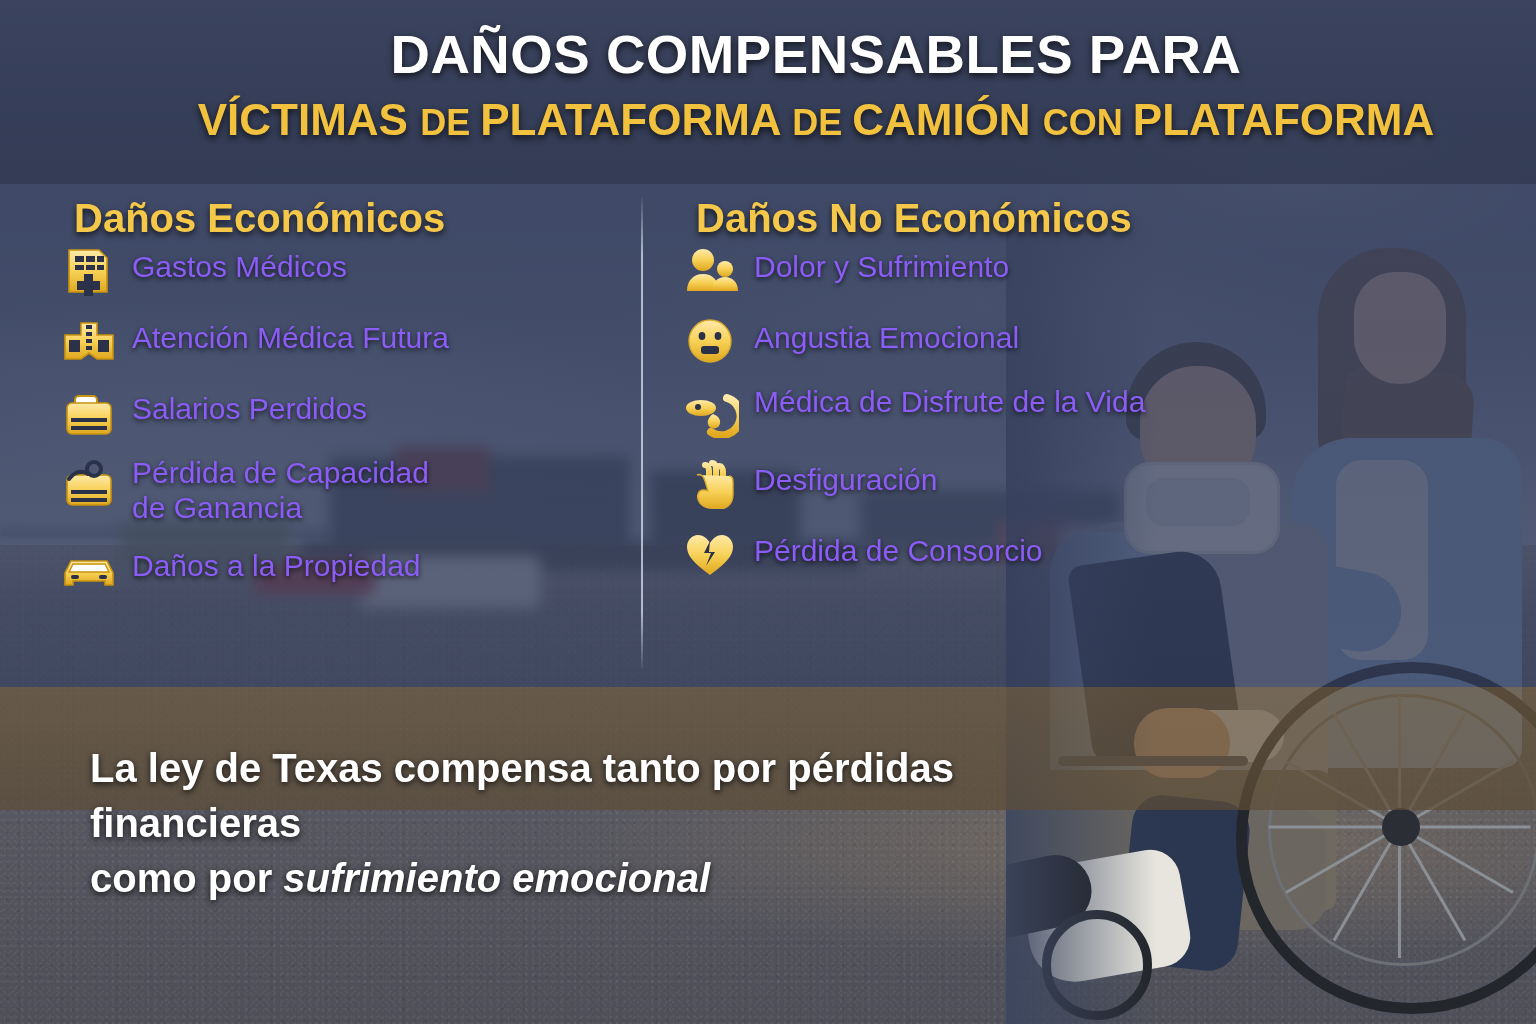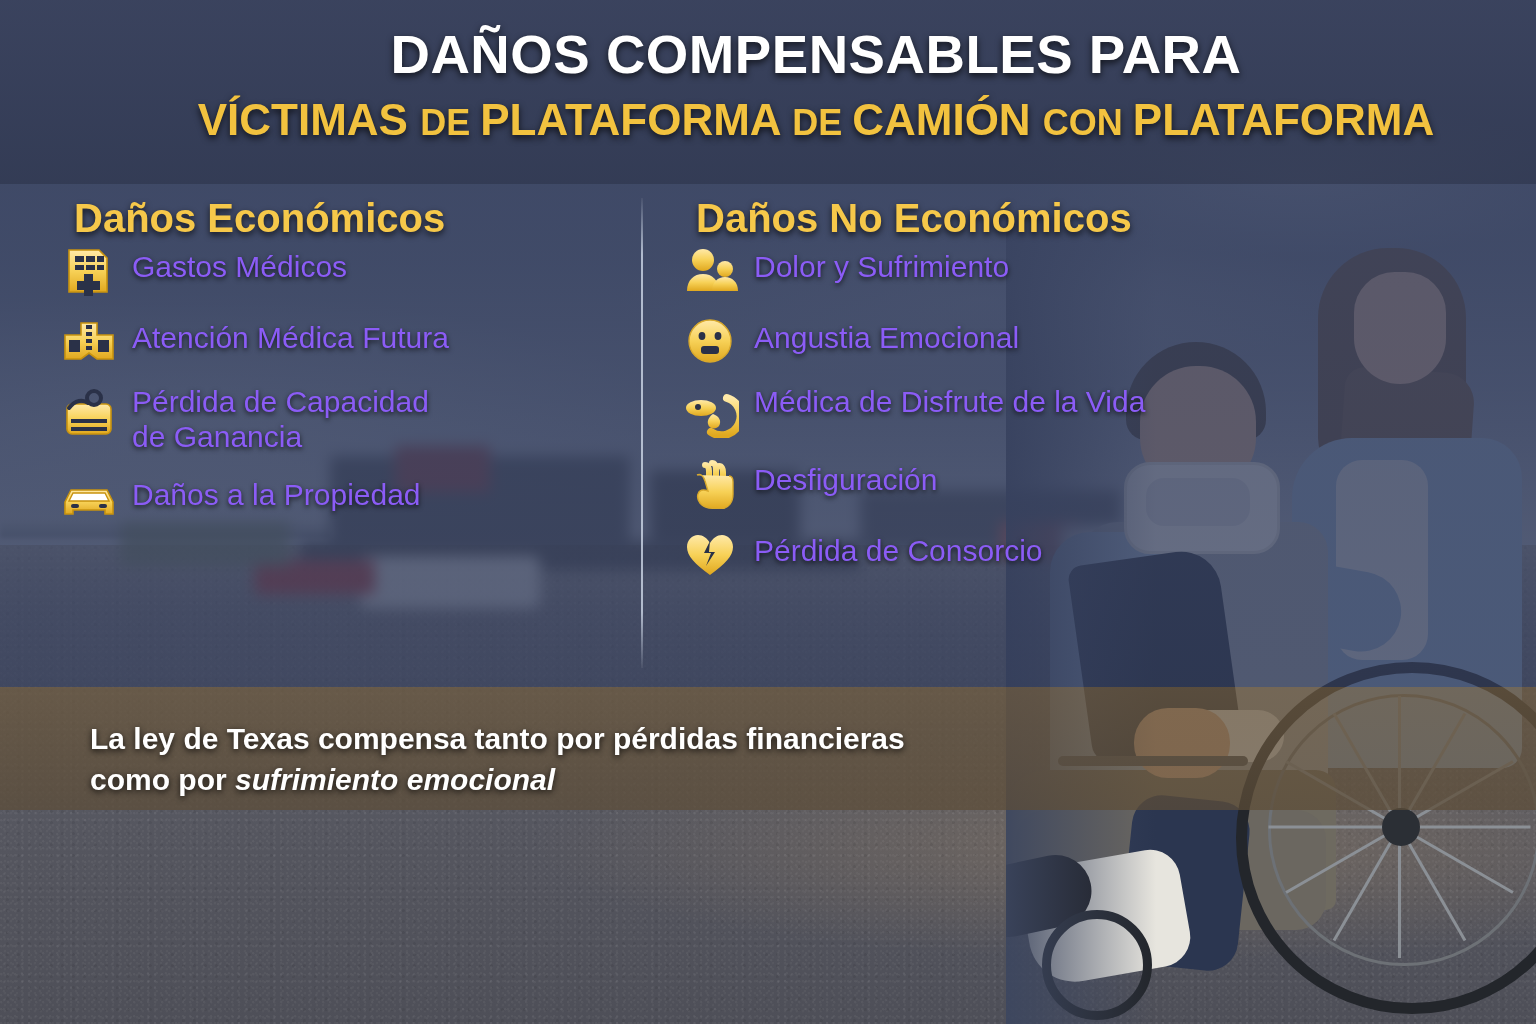--- a/index.html
+++ b/index.html
@@ -146,22 +146,22 @@
     margin-right:12px;
   }
   .item .lbl{
     color:#8b5cf6;font-size:30px;line-height:1.18;font-weight:400;
     text-shadow:0 2px 5px rgba(0,0,0,.75);padding-top:7px;
   }
   .item-tall .lbl{padding-top:0;}
 
   
   .quote{
-    position:absolute;left:90px;top:718px;width:990px;
-    color:#fff;font-size:30px;line-height:1.38;font-weight:bold;
+    position:absolute;left:90px;top:741px;width:990px;
+    color:#fff;font-size:40px;line-height:1.38;font-weight:bold;
     text-shadow:0 2px 6px rgba(0,0,0,.8);
   }
   .quote em{font-style:italic;font-weight:bold;}
   .quote .l2{display:block;}
 </style>
 </head>
 <body>
 
 <div id="stage">
 
@@ -274,20 +274,38 @@
                 <rect x="25" y="10" width="6" height="4" fill="#2a3148"></rect>
                 <rect x="25" y="17" width="6" height="4" fill="#2a3148"></rect>
                 <rect x="25" y="24" width="6" height="4" fill="#2a3148"></rect>
                 <rect x="25" y="31" width="6" height="4" fill="#2a3148"></rect>
                 <rect x="8" y="25" width="11" height="12" fill="#2a3148"></rect>
                 <rect x="37" y="25" width="11" height="12" fill="#2a3148"></rect>
               </svg>
             </span>
             <span class="lbl">Atención Médica Futura</span>
           </div>
+          <div class="item">
+            <span class="ico">
+              <svg width="56" height="52" viewBox="0 0 56 52" xmlns="http://www.w3.org/2000/svg">
+                <defs>
+                  <linearGradient id="g3" x1="0" y1="0" x2="0" y2="1">
+                    <stop offset="0" stop-color="#ffe9a8"></stop>
+                    <stop offset="0.5" stop-color="#f7d157"></stop>
+                    <stop offset="1" stop-color="#e0a81f"></stop>
+                  </linearGradient>
+                </defs>
+                <path d="M18 10 h14 a4 4 0 0 1 4 4 v6 h-22 v-6 a4 4 0 0 1 4 -4 z" fill="#fff" stroke="#c8930f" stroke-width="2"></path>
+                <rect x="6" y="17" width="44" height="31" rx="5" fill="url(#g3)" stroke="#c8930f" stroke-width="1.6"></rect>
+                <rect x="10" y="32" width="36" height="4" fill="#2a3148"></rect>
+                <rect x="10" y="40" width="36" height="4" fill="#2a3148"></rect>
+              </svg>
+            </span>
+            <span class="lbl">Salarios Perdidos</span>
+          </div>
           <div class="item item-tall">
             <span class="ico">
               <svg width="56" height="52" viewBox="0 0 56 52" xmlns="http://www.w3.org/2000/svg">
                 <defs>
                   <linearGradient id="g4" x1="0" y1="0" x2="0" y2="1">
                     <stop offset="0" stop-color="#ffe9a8"></stop>
                     <stop offset="0.5" stop-color="#f7d157"></stop>
                     <stop offset="1" stop-color="#e0a81f"></stop>
                   </linearGradient>
                 </defs>

